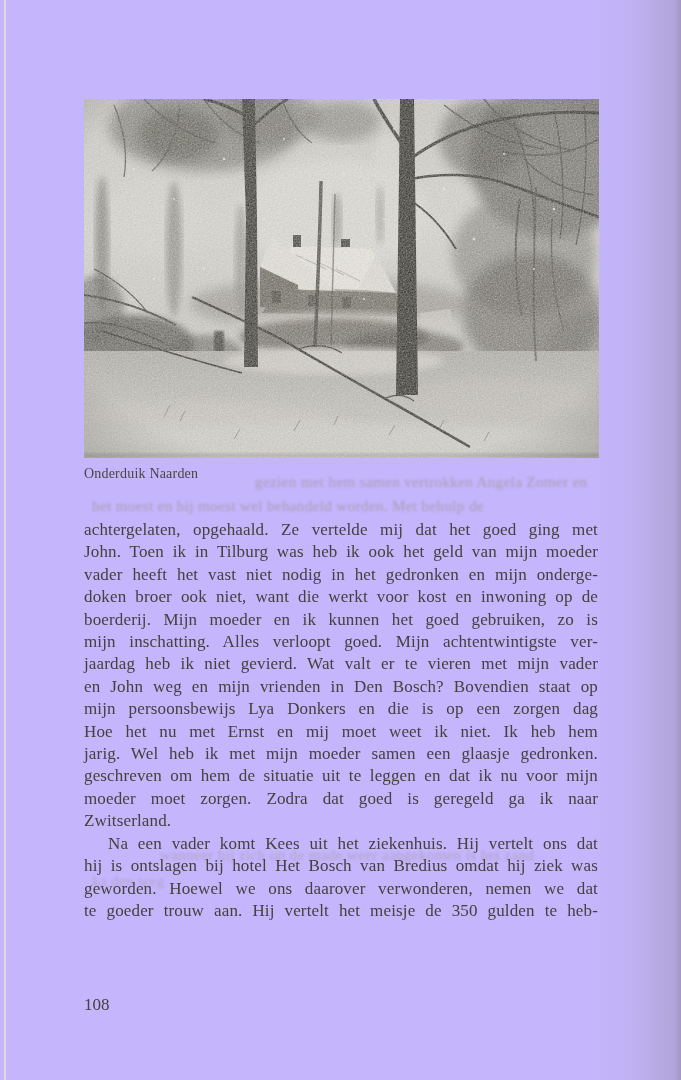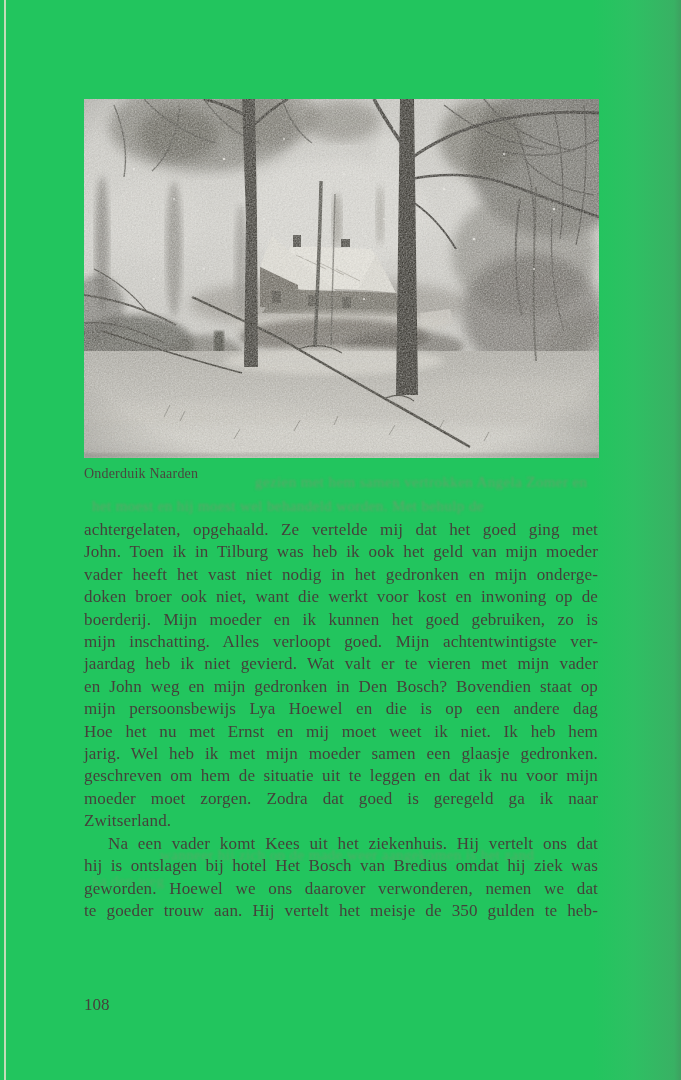--- a/index.html
+++ b/index.html
@@ -2,21 +2,21 @@
 <html><head>
 <meta charset="utf-8">
 <style>
   html,body{margin:0;padding:0;}
   body{
     width:681px;height:1080px;overflow:hidden;
     background:#fcfbf9;
     font-family:"Liberation Serif", serif;
     position:relative;
   }
-  .page{position:absolute;inset:0;background:#22c55e;}
+  .page{position:absolute;inset:0;background:#c4b5fd;}
   .edge-left{
     position:absolute;left:4px;top:0;width:2px;height:1080px;
     background:#ece2cf;opacity:.8;
   }
   .edge-right{
     position:absolute;right:0;top:0;width:681px;height:1080px;pointer-events:none;
     background:linear-gradient(to right, rgba(0,0,0,0) 87%,
       rgba(150,148,144,.10) 93%, rgba(122,120,116,.26) 99%, rgba(104,102,98,.38) 100%);
   }
   .photo{
@@ -257,22 +257,22 @@
   <div class="bleed b2">het moest en hij moest wel behandeld worden. Met behulp de</div>
 
   <div class="bodytext">
       <div class="line">achtergelaten, opgehaald. Ze vertelde mij dat het goed ging met</div>
       <div class="line">John. Toen ik in Tilburg was heb ik ook het geld van mijn moeder</div>
       <div class="line">vader heeft het vast niet nodig in het gedronken en mijn onderge-</div>
       <div class="line">doken broer ook niet, want die werkt voor kost en inwoning op de</div>
       <div class="line">boerderij. Mijn moeder en ik kunnen het goed gebruiken, zo is</div>
       <div class="line">mijn inschatting. Alles verloopt goed. Mijn achtentwintigste ver-</div>
       <div class="line">jaardag heb ik niet gevierd. Wat valt er te vieren met mijn vader</div>
-      <div class="line">en John weg en mijn gedronken in Den Bosch? Bovendien staat op</div>
-      <div class="line">mijn persoonsbewijs Lya Hoewel en die is op een andere dag</div>
+      <div class="line">en John weg en mijn vrienden in Den Bosch? Bovendien staat op</div>
+      <div class="line">mijn persoonsbewijs Lya Donkers en die is op een zorgen dag</div>
       <div class="line">Hoe het nu met Ernst en mij moet weet ik niet. Ik heb hem</div>
       <div class="line">jarig. Wel heb ik met mijn moeder samen een glaasje gedronken.</div>
       <div class="line">geschreven om hem de situatie uit te leggen en dat ik nu voor mijn</div>
       <div class="line">moeder moet zorgen. Zodra dat goed is geregeld ga ik naar</div>
       <div class="line noj">Zwitserland.</div>
       <div class="line ind">Na een vader komt Kees uit het ziekenhuis. Hij vertelt ons dat</div>
       <div class="line">hij is ontslagen bij hotel Het Bosch van Bredius omdat hij ziek was</div>
       <div class="line">geworden. Hoewel we ons daarover verwonderen, nemen we dat</div>
       <div class="line">te goeder trouw aan. Hij vertelt het meisje de 350 gulden te heb-</div>
     </div>

